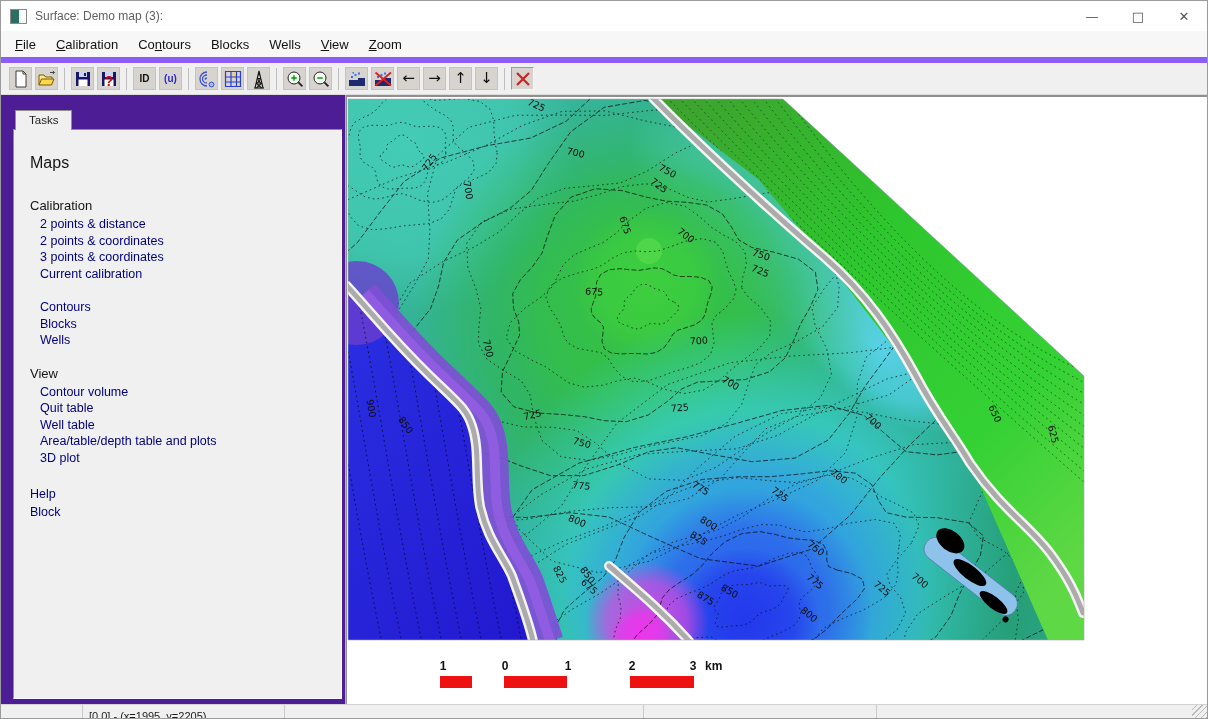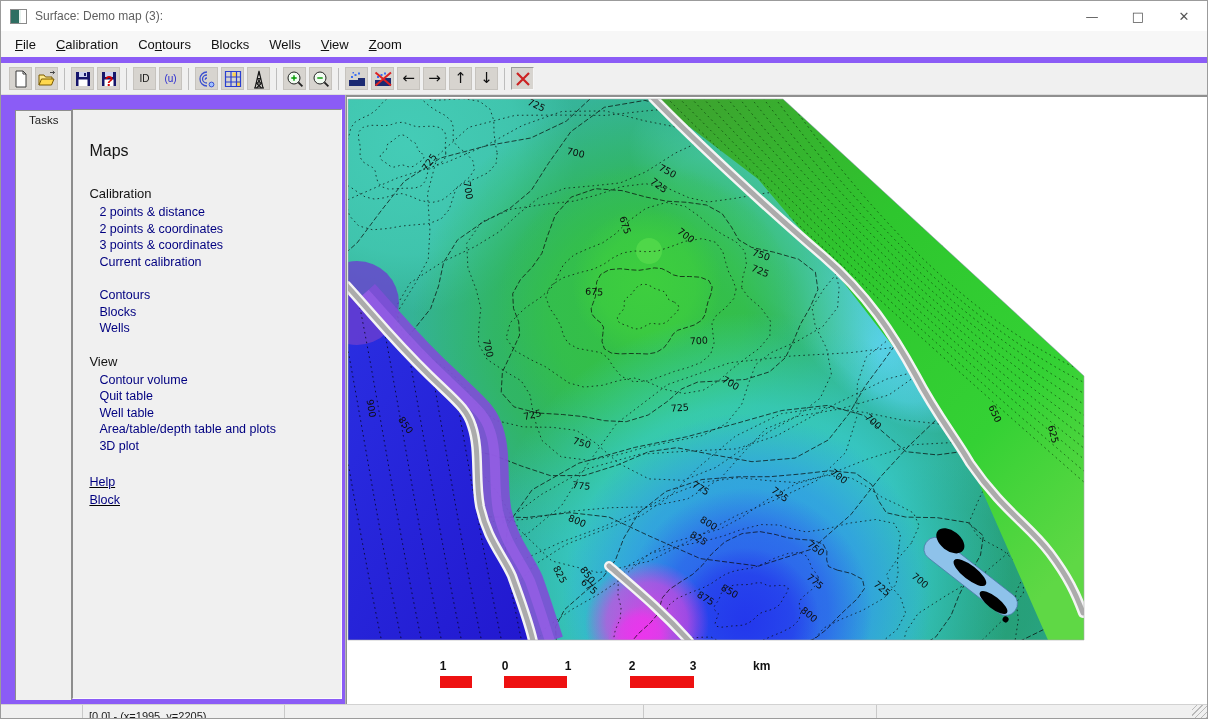--- a/index.html
+++ b/index.html
@@ -13,41 +13,41 @@
   .win-btn span{font-family:"DejaVu Sans",sans-serif;}
   
   .menubar{height:26px;background:#f7f7f7;display:flex;align-items:center;padding-left:4px;border-bottom:6px solid #8b5cf6;}
   .menu-item{padding:3px 10px;font-size:13px;color:#111;}
   .menu-item u{text-decoration:underline;}
   
   .toolbar{height:31px;background:#f0f0f0;display:flex;align-items:center;padding-left:8px;border-bottom:1px solid #dcdcdc;}
   .tb-btn{width:23px;height:23px;background:#d7d4cf;border:1px solid #c6c3be;margin-right:3px;display:flex;align-items:center;justify-content:center;box-sizing:border-box;}
   .tb-btn svg{display:block;}
   .tb-sep{width:1px;height:22px;background:#bdbdbd;margin:0 6px 0 3px;}
-  .tb-text{font-size:10px;font-weight:normal;color:#111;}
+  .tb-text{font-size:10px;font-weight:bold;color:#111;}
   .tb-arrow{font-family:"DejaVu Sans",sans-serif;font-size:15px;color:#111;line-height:1;}
   .tb-sunken{border:1px solid #9a9a9a;border-right-color:#f5f5f5;border-bottom-color:#f5f5f5;}
   
   .content{display:flex;height:609px;}
-  .sidebar{width:345px;background:#8b5cf6;box-sizing:border-box;padding:14px 3px 5px 12px;display:flex;flex-direction:row;border-right:1px solid #b5b5b5;}
+  .sidebar{width:345px;background:#4c1d95;box-sizing:border-box;padding:14px 3px 5px 12px;display:flex;flex-direction:column;border-right:1px solid #b5b5b5;}
   .tasktab{display:inline-block;background:#f0f0f0;border:1px solid #8d8d8d;border-bottom:none;padding:3px 13px 4px;font-size:11.5px;color:#222;position:relative;top:1px;z-index:2;width:max-content;margin-left:2px;}
   .taskbox{flex:1;border:1px solid #8d8d8d;border-right-color:#fbfbfb;border-bottom-color:#fbfbfb;background:#f0f0f0;padding:20px 10px 10px 16px;overflow:hidden;}
-  .maps-heading{font-size:16px;color:#141414;margin:12px 0 26px 0;}
+  .maps-heading{font-size:16px;color:#141414;margin:4px 0 26px 0;}
   .side-section{margin-bottom:17px;}
   .side-section-title{font-size:13px;color:#141414;margin-bottom:3px;}
   .side-link{font-size:12.5px;color:#000080;padding-left:10px;line-height:16.5px;cursor:pointer;width:max-content;}
   .side-footer .side-link{padding-left:0;line-height:17.5px;}
-  .side-footer{margin-top:20px;text-decoration:underline;}
+  .side-footer{margin-top:20px;}
   
   .canvas{flex:1;background:#fff;position:relative;border-top:2px solid #8f8f8f;border-left:1px solid #8f8f8f;box-sizing:border-box;overflow:hidden;}
   .map-svg{position:absolute;left:0;top:1px;}
   
   .scalebar{position:absolute;left:0;top:560px;width:740px;height:40px;}
   .scale-label{position:absolute;top:2px;font-size:12px;font-weight:bold;color:#111;transform:translateX(-50%);}
-  .scale-label.km{transform:none;font-weight:bold;margin-left:48px;}
+  .scale-label.km{transform:none;font-weight:bold;}
   .scale-seg{position:absolute;top:19px;height:12px;}
   
   .statusbar{height:22px;background:#f0f0f0;border-top:1px solid #d2d2d2;display:flex;align-items:stretch;font-size:11px;color:#1a1a1a;}
   .status-panel{border-right:1px solid #c9c9c9;display:flex;align-items:center;padding-left:6px;box-sizing:border-box;}
   .status-grip{margin-left:auto;width:15px;height:100%;background:
     repeating-linear-gradient(135deg,transparent 0 3px,#b9b9b9 3px 4px);}
 </style>
 </head>
 <body>
 

